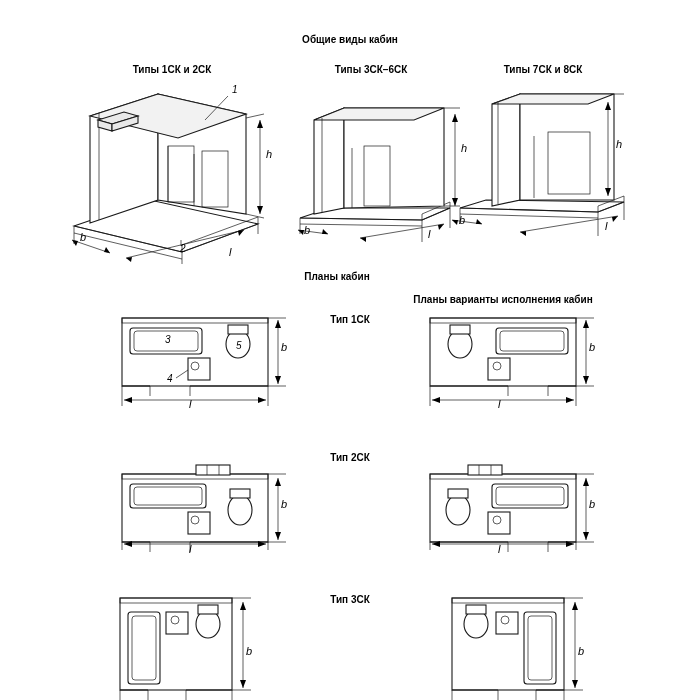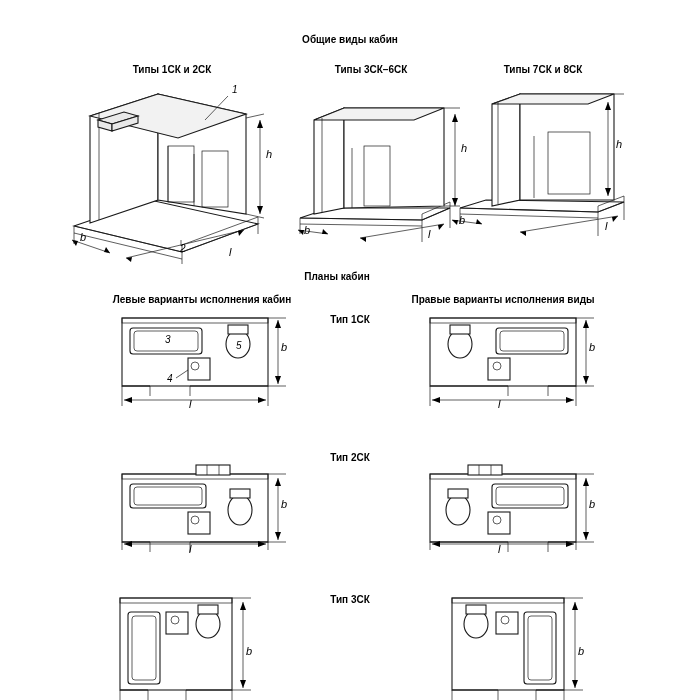--- a/index.html
+++ b/index.html
@@ -319,22 +319,21 @@
   <div class="it" style="left:461px;top:114px;">h</div>
   <div class="it" style="left:304px;top:196px;">b</div>
   <div class="it" style="left:428px;top:200px;">l</div>
 
   <div class="it" style="left:616px;top:110px;">h</div>
   <div class="it" style="left:459px;top:186px;">b</div>
   <div class="it" style="left:605px;top:192px;">l</div>
 
   <div class="lbl center" style="left:337px;top:243px;">Планы кабин</div>
 
-  <div class="lbl center" style="left:202px;top:266px;">Левые варианты исполнения кабин</div>
-  <div class="lbl center" style="left:503px;top:266px;">Правые варианты исполнения виды</div>
+  <div class="lbl center" style="left:503px;top:266px;">Планы варианты исполнения кабин</div>
 
   <div class="lbl center" style="left:350px;top:286px;">Тип 1СК</div>
   <div class="lbl center" style="left:350px;top:424px;">Тип 2СК</div>
   <div class="lbl center" style="left:350px;top:566px;text-align:center;">Тип 3СК</div>
 
   <div class="num" style="left:165px;top:306px;">3</div>
   <div class="num" style="left:236px;top:312px;">5</div>
   <div class="num" style="left:167px;top:345px;">4</div>
 
   <div class="it" style="left:281px;top:313px;">b</div>

